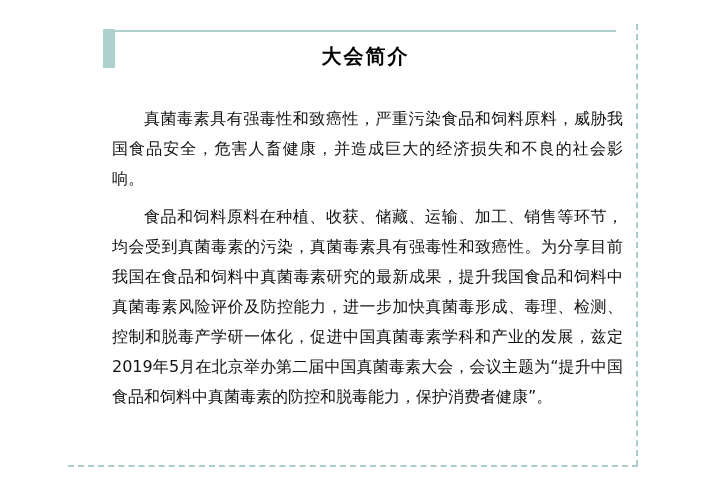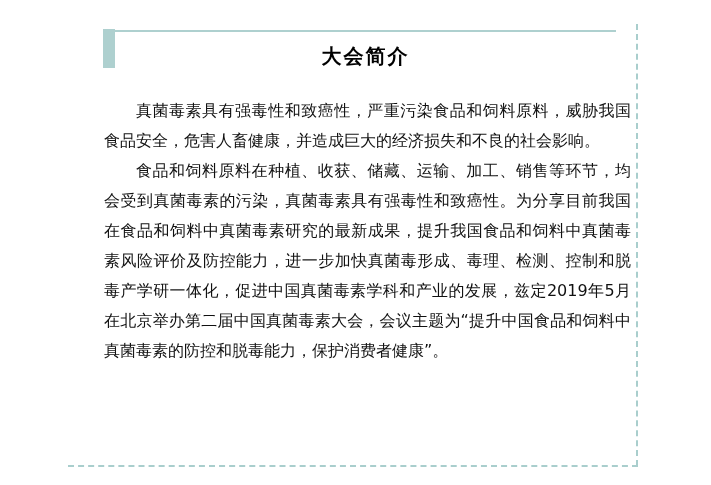--- a/index.html
+++ b/index.html
@@ -69,21 +69,21 @@
     left: 104px;
     top: 96px;
     width: 527px;
     font-size: 16px;
     line-height: 30px;
     color: #111111;
     text-align: justify;
     text-justify: inter-character;
   }
   .body-text p {
-    margin: 0;
+    margin: 8px;
     padding: 0;
     text-indent: 2em;
   }
 </style>
 </head>
 <body>
 
 <div class="canvas">
   <div class="teal-bar"></div>
   <div class="top-rule"></div>

